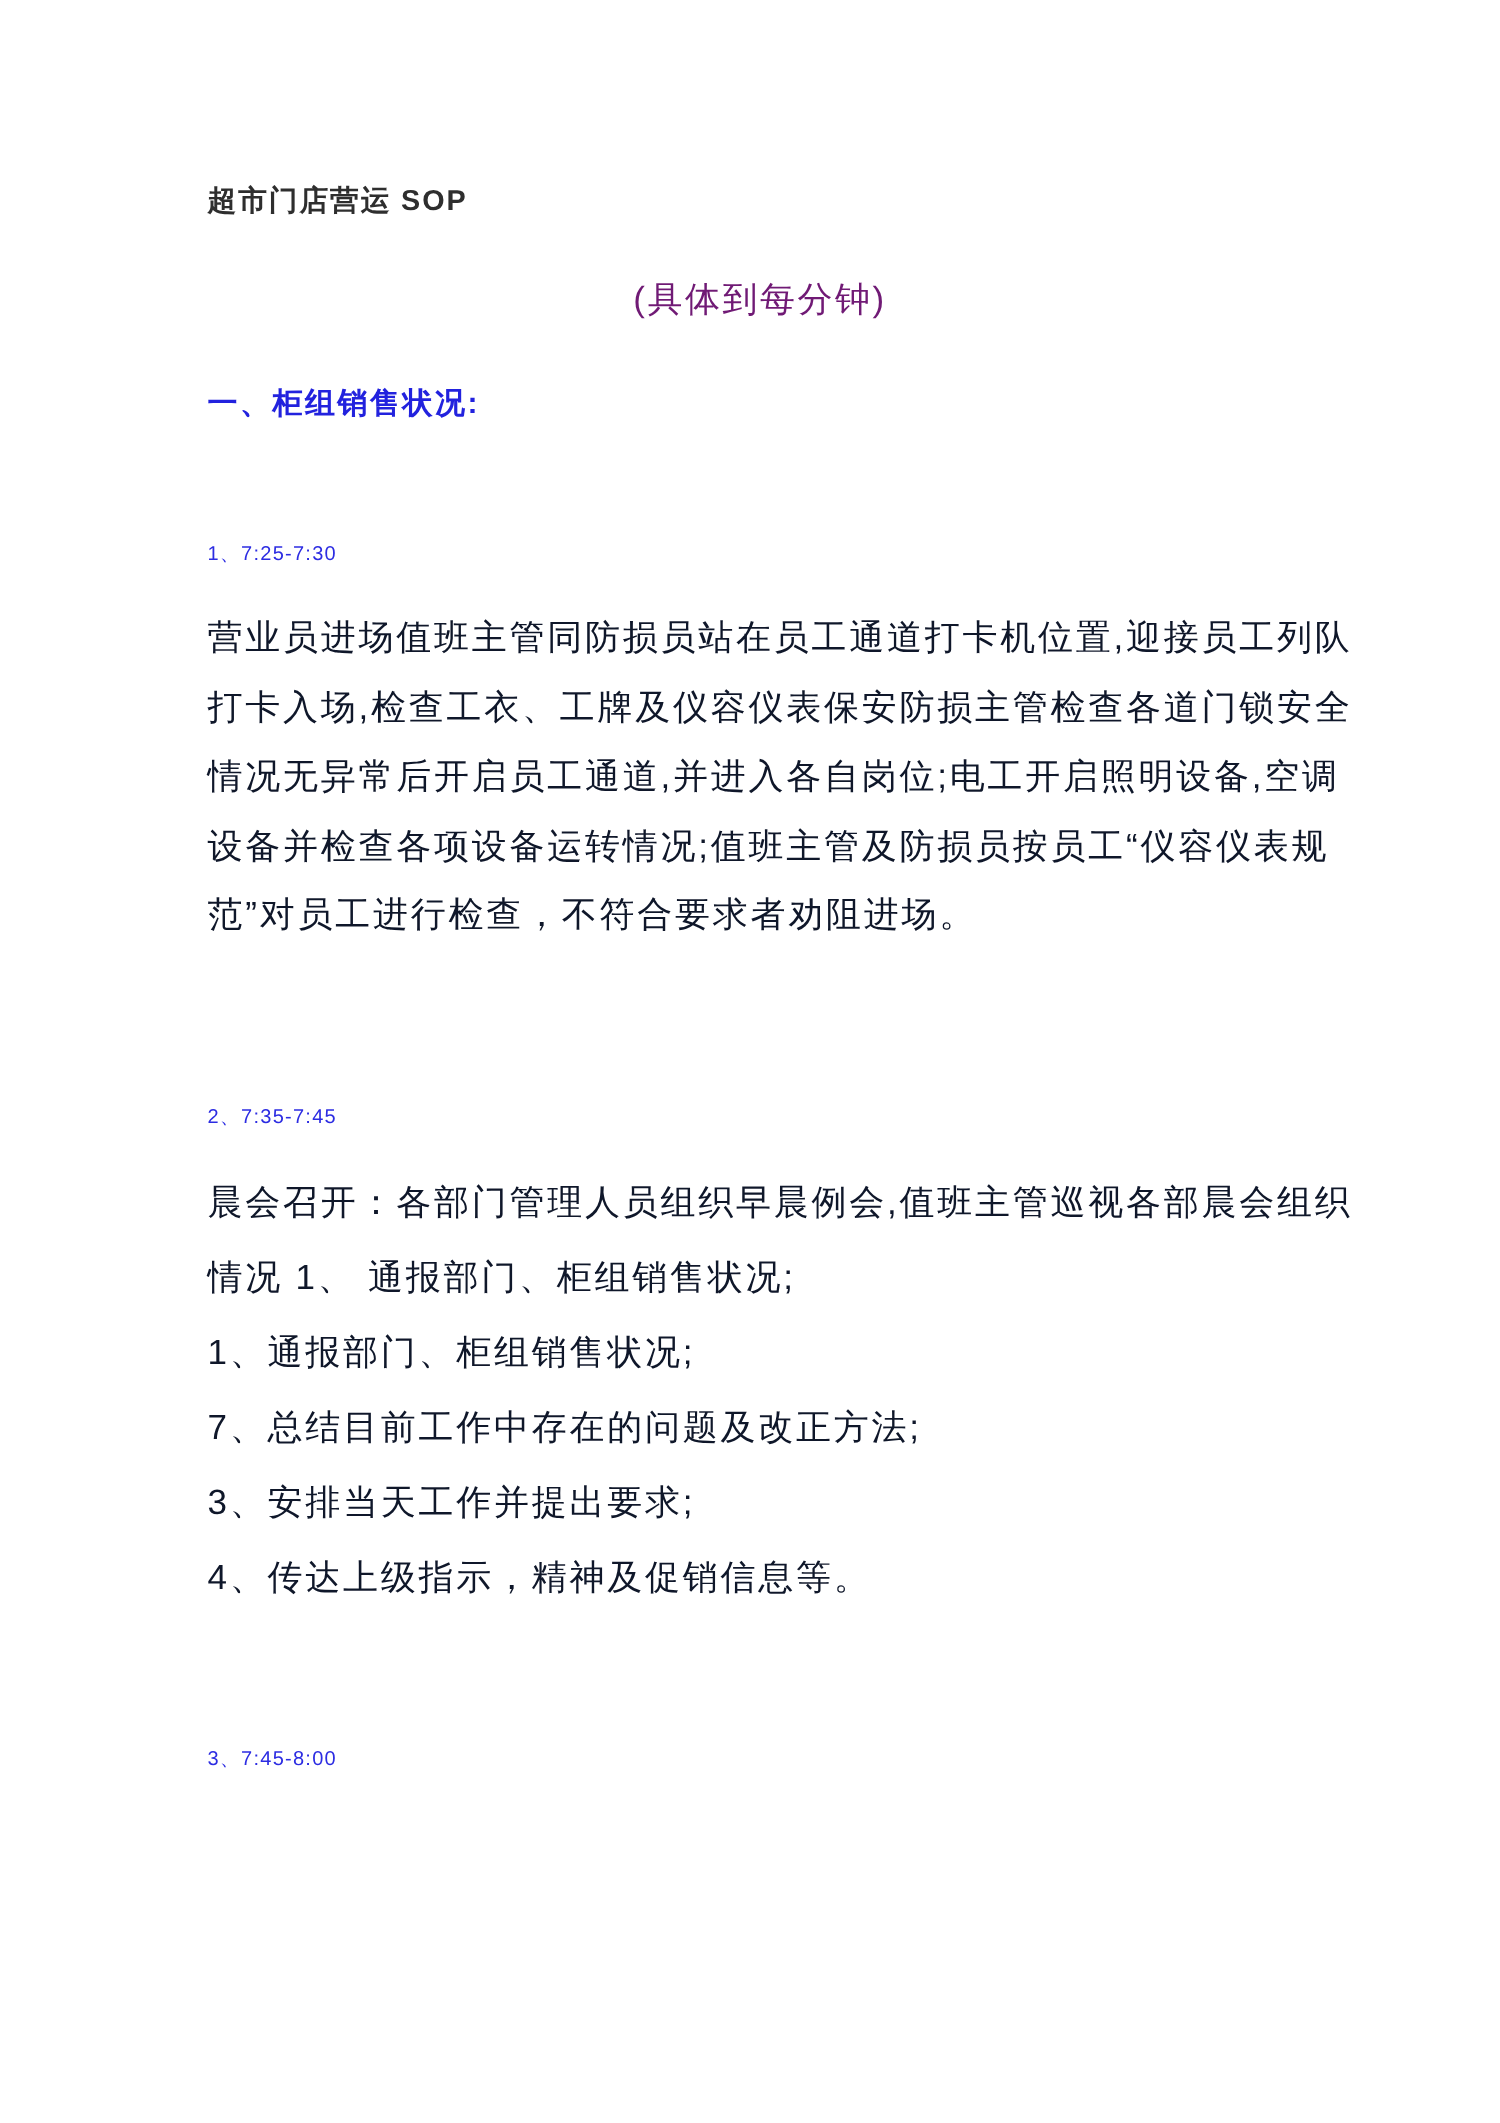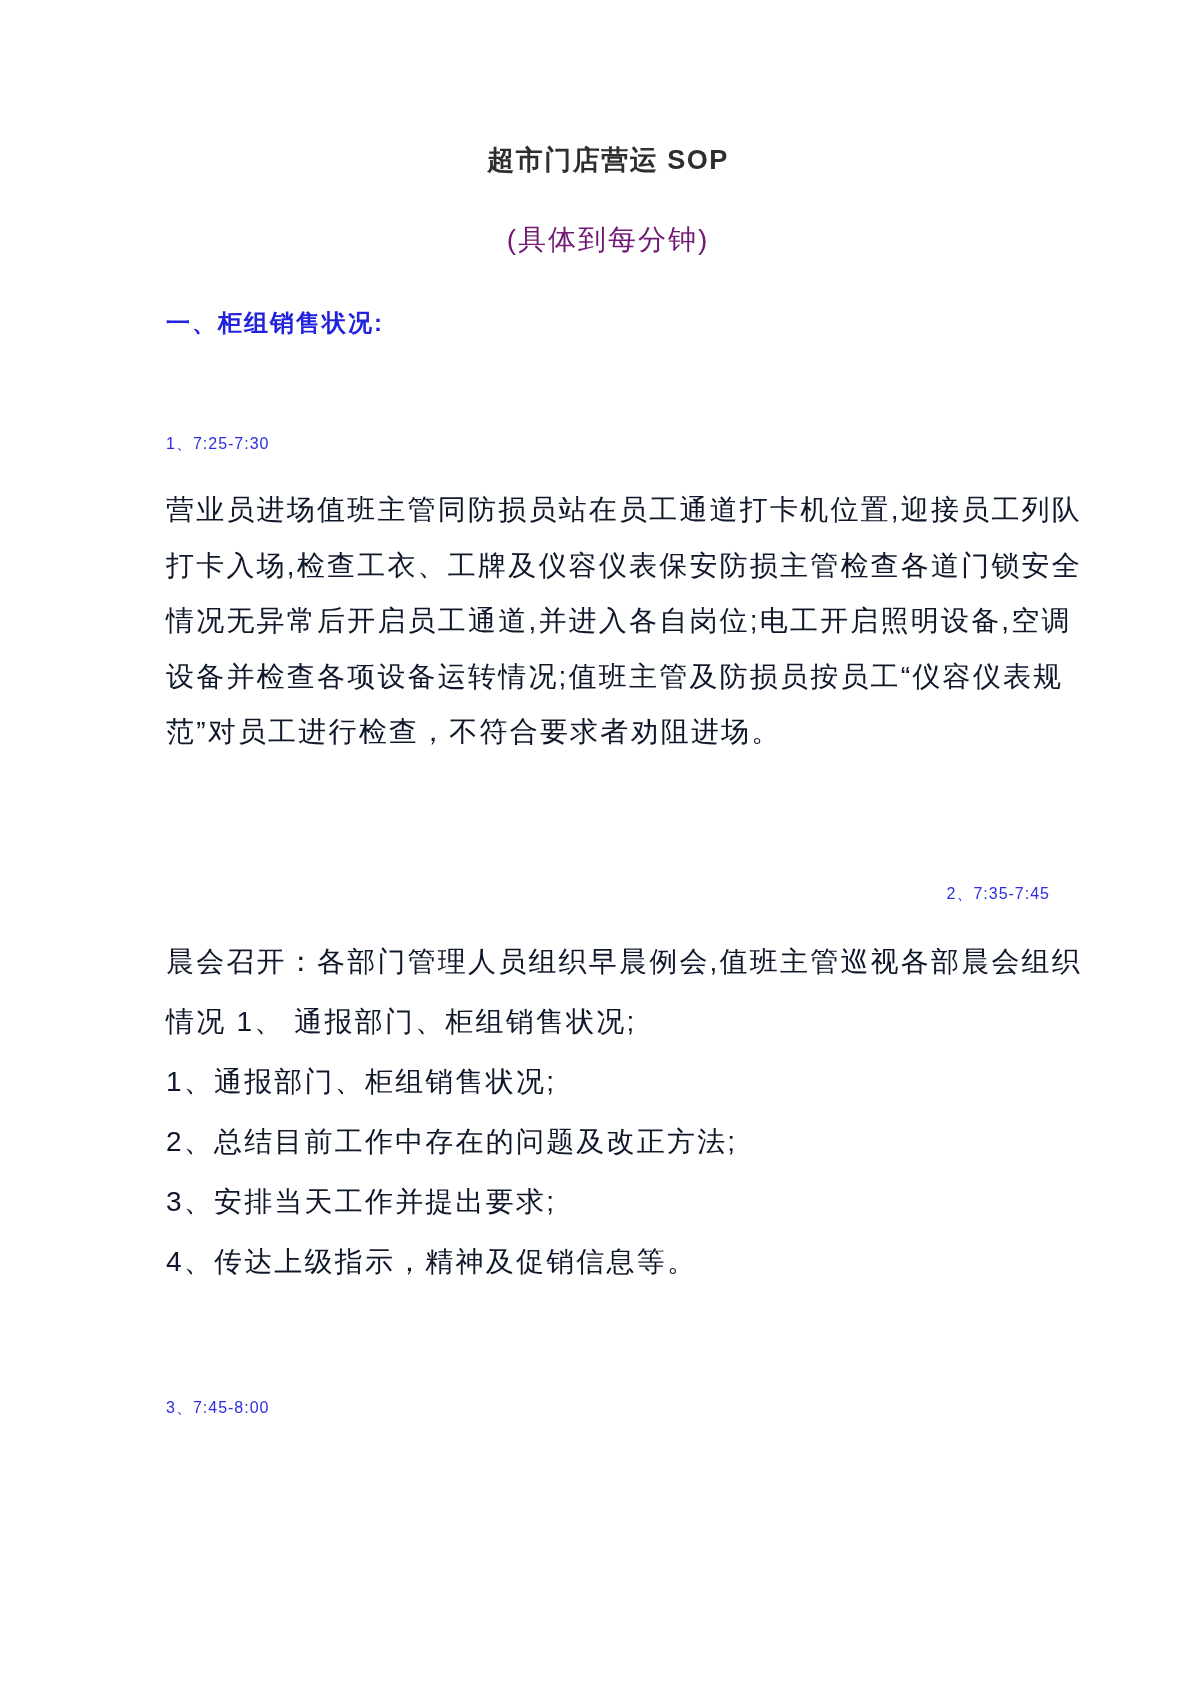--- a/index.html
+++ b/index.html
@@ -14,22 +14,21 @@
     font-family: "Liberation Sans", "DejaVu Sans", sans-serif;
   }
   .doc {
     box-sizing: border-box;
     width: 1200px;
     height: 1698px;
     padding: 0 150px 0 166px;
   }
   .title {
     padding-top: 138px;
-    text-align: center;
-    font-size: 27px;
+    font-size: 23px;
     font-weight: bold;
     color: #2e2e2e;
     letter-spacing: 1.5px;
     line-height: 44px;
   }
   .subtitle {
     margin-top: 38px;
     text-align: center;
     font-size: 28px;
     font-weight: 400;
@@ -46,21 +45,21 @@
     line-height: 34px;
   }
   .time-label {
     font-size: 16px;
     font-weight: 400;
     color: #2c2ce2;
     letter-spacing: 1px;
     line-height: 32px;
   }
   #time-label-1 { margin-top: 88px; }
-  #time-label-2 { margin-top: 118px; text-align: right; }
+  #time-label-2 { margin-top: 118px; }
   #time-label-3 { margin-top: 100px; }
   .para {
     margin-top: 22px;
     font-size: 28px;
     color: #0f172a;
   }
   .para .line {
     white-space: nowrap;
     letter-spacing: 2.2px;
   }
@@ -87,20 +86,20 @@
     <div class="line">设备并检查各项设备运转情况;值班主管及防损员按员工“仪容仪表规</div>
     <div class="line">范”对员工进行检查，不符合要求者劝阻进场。</div>
   </div>
 
   <div class="time-label" id="time-label-2">2、7:35-7:45</div>
 
   <div class="para loose">
     <div class="line">晨会召开：各部门管理人员组织早晨例会,值班主管巡视各部晨会组织</div>
     <div class="line">情况 1、  通报部门、柜组销售状况;</div>
     <div class="line">1、通报部门、柜组销售状况;</div>
-    <div class="line">2、总结目前工作中存在的问题及改正方法;</div>
+    <div class="line">7、总结目前工作中存在的问题及改正方法;</div>
     <div class="line">3、安排当天工作并提出要求;</div>
     <div class="line">4、传达上级指示，精神及促销信息等。</div>
   </div>
 
   <div class="time-label" id="time-label-3">3、7:45-8:00</div>
 
 </div>
 
 </body></html>

